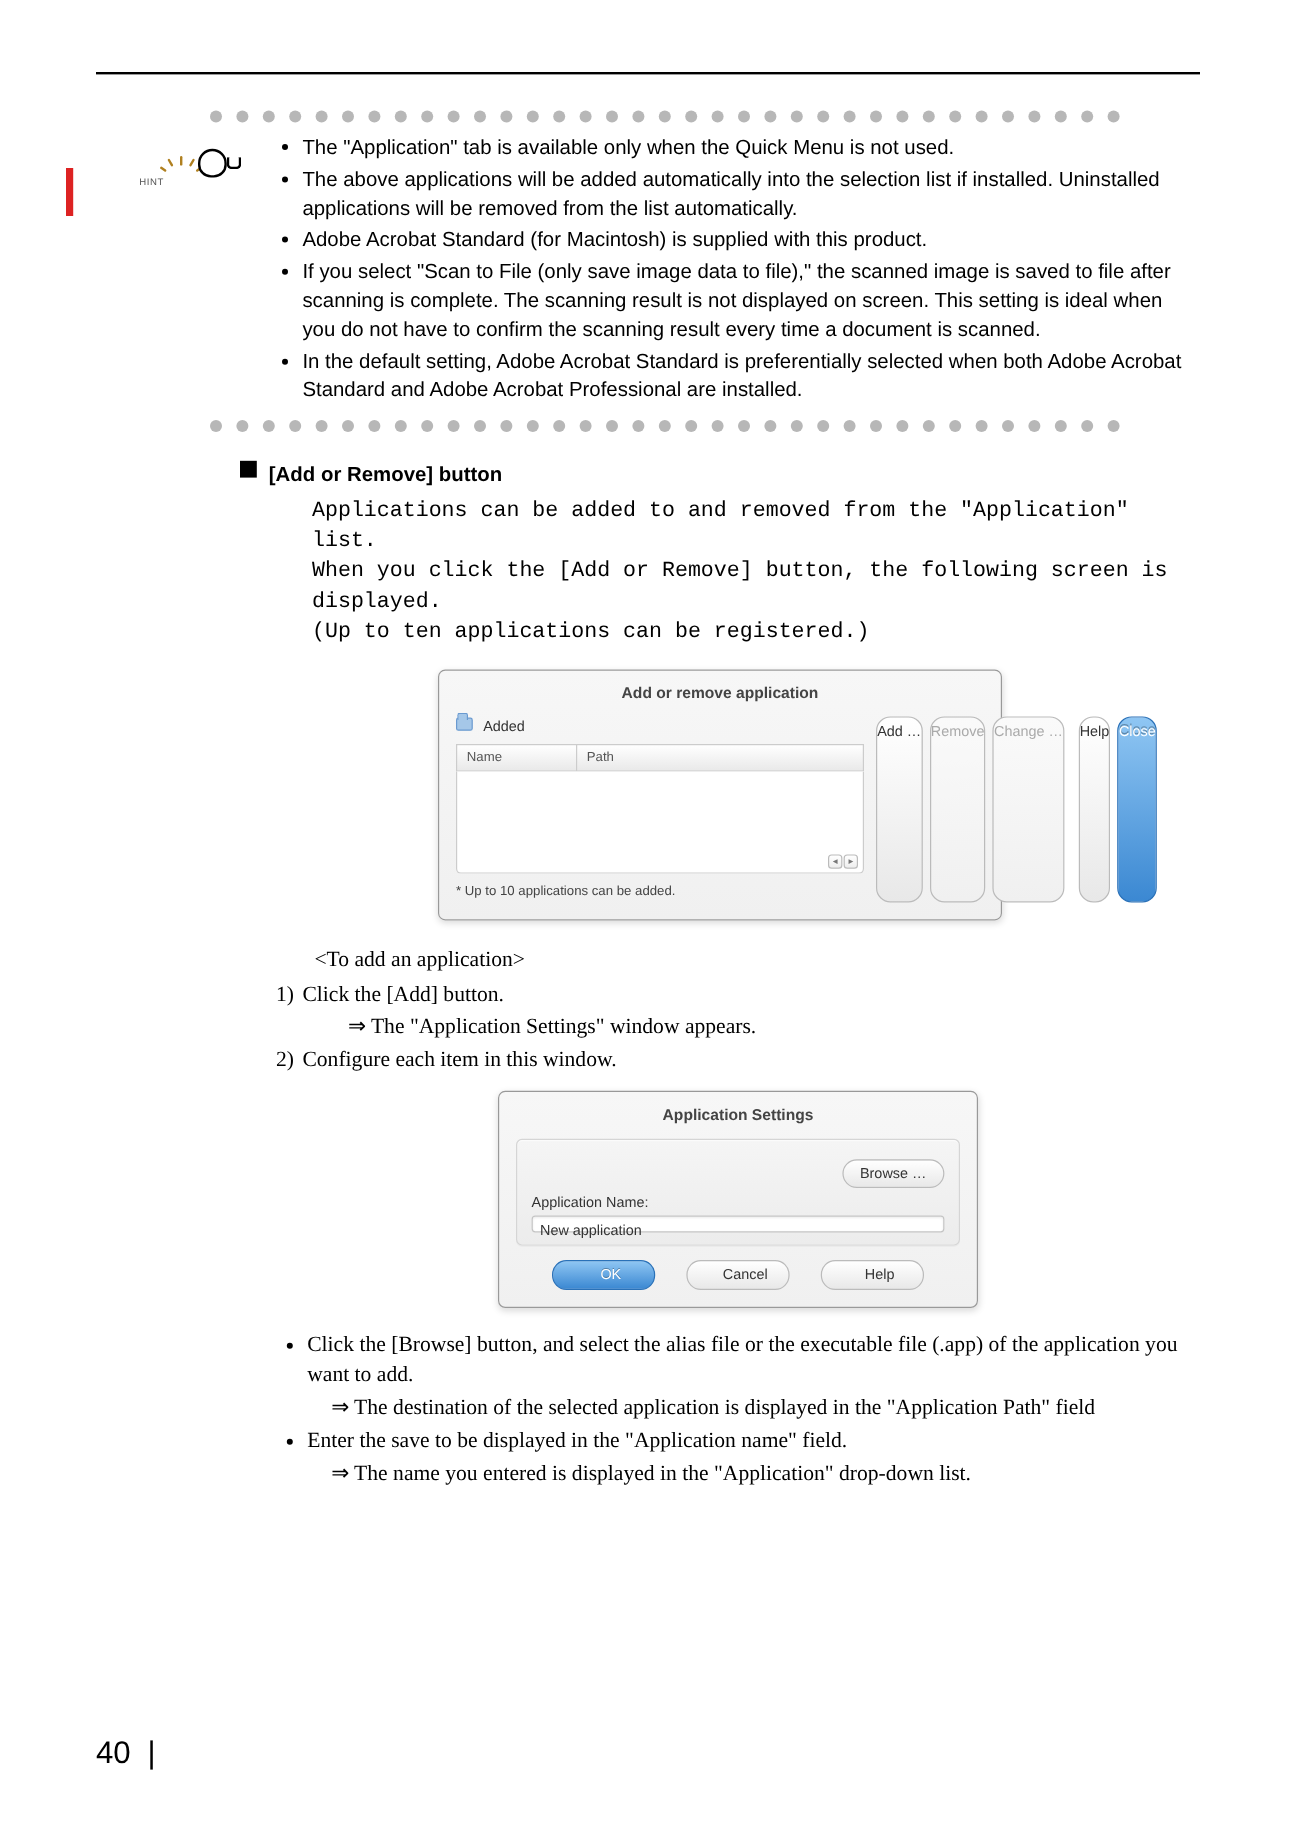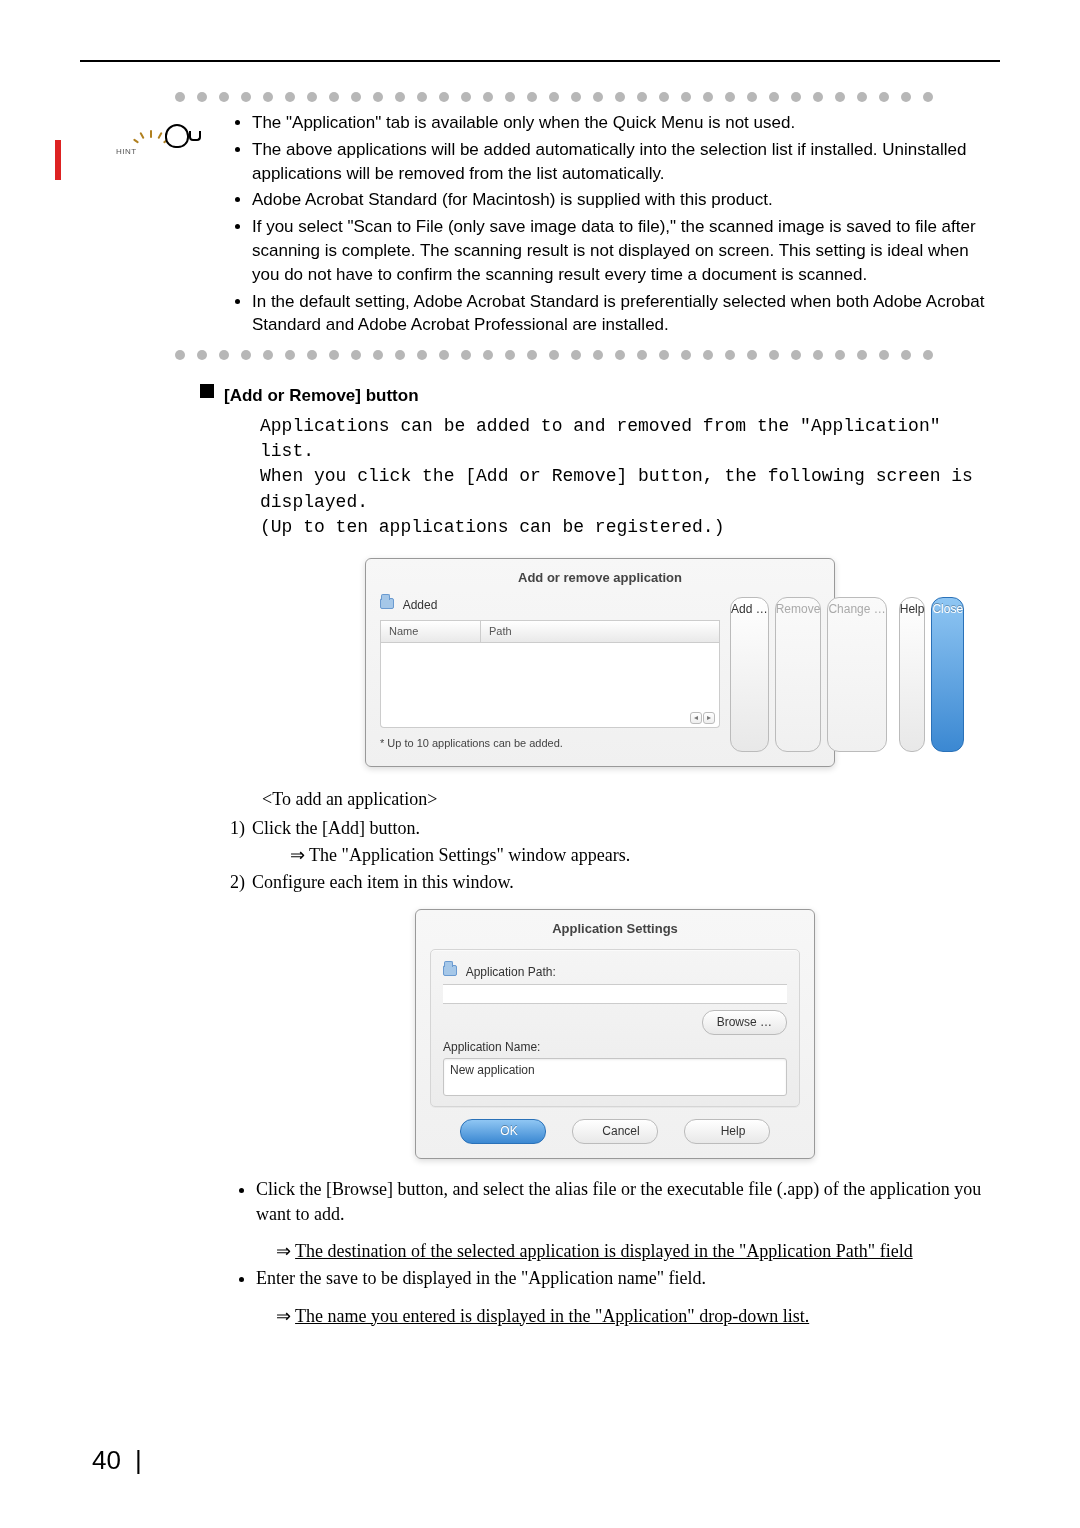--- a/index.html
+++ b/index.html
@@ -89,31 +89,31 @@
   .proc-subhead{margin-bottom:4px;margin-left:32px;}
   .steps{padding-left:22px;list-style:none;margin:0;}
   .steps li{margin:2px 0;}
   .steps .num{display:inline-block;width:22px;margin-left:-22px;}
   .arrow-line{margin-left:38px;margin-top:2px;}
   .arrow{font-family:Arial,sans-serif;display:inline-block;margin-right:4px;}
   
   .dlg2{width:400px;margin-left:auto;margin-right:auto;}
   .form-row{margin:4px 0;}
   .lbl{font-size:12px;color:#333;}
-  .textfield{width:100%;border:1px solid #c5c5c5;background:#fff;height:38px;border-radius:3px;margin-top:2px;box-shadow:inset 0 1px 2px rgba(0,0,0,.08);}
+  .textfield{width:100%;border:1px solid #c5c5c5;background:#fff;height:14px;border-radius:3px;margin-top:2px;box-shadow:inset 0 1px 2px rgba(0,0,0,.08);}
   .shaded{background:linear-gradient(#f5f5f5,#ececec);box-shadow:inset 0 1px 0 rgba(255,255,255,.6),0 1px 0 rgba(0,0,0,.04);}
   .path-field{height:20px;background:#fff;border-top:1px solid #ccc;border-bottom:1px solid #ccc;margin-top:4px;}
   .btn-row-right{text-align:right;margin:6px 0 2px 0;}
   .btn-row-center{display:flex;justify-content:center;gap:26px;margin-top:12px;}
   .btn-row-center .macbtn{width:86px;padding-left:12px;}
   .post-steps{margin-left:150px;margin-top:18px;font-family:'Times New Roman',Times,serif;font-size:18px;}
   .post-steps ul{list-style:disc;padding-left:26px;margin:0;}
   .post-steps li{margin:2px 0;}
-  .sub-arrow{margin-left:20px;margin-top:12px;text-decoration:underline;}
-  .page-number{position:absolute;left:92px;bottom:50px;font-size:26px;font-family:Arial,sans-serif;}
+  .sub-arrow{margin-left:20px;margin-top:2px;}
+  .page-number{position:absolute;left:80px;bottom:50px;font-size:26px;font-family:Arial,sans-serif;}
   .page-number .bar{display:inline-block;margin:0 14px;color:#000;}
 </style>
 </head>
 <body>
 
 <div class="page">
   <div class="top-rule"></div>
   <div class="red-bar"></div>
 
   <div class="dotrow">
@@ -262,25 +262,20 @@
     <ol class="steps">
       <li><span class="num">1)</span><span>Click the [Add] button.</span>
         <div class="arrow-line"><span class="arrow">⇒</span><span>The "Application Settings" window appears.</span></div>
       </li>
       <li><span class="num">2)</span><span>Configure each item in this window.</span></li>
     </ol>
 
     <div class="dlg dlg2" style="margin-top:14px;">
       <div class="title">Application Settings</div>
       <div class="shaded" style="border:1px solid #d5d5d5;border-radius:5px;padding:10px 12px 6px 12px;">
-        <div class="form-row">
-          <span class="folder-icon"></span>
-          <span class="lbl">Application Path:</span>
-          <div class="path-field"></div>
-        </div>
         <div class="btn-row-right">
           <span class="macbtn" style="display:inline-block;padding:3px 14px;">Browse …</span>
         </div>
         <div class="form-row">
           <div class="lbl">Application Name:</div>
           <div class="textfield" style="padding:3px 6px;font-size:12px;color:#333;">New application</div>
         </div>
       </div>
       <div class="btn-row-center">
         <div class="macbtn primary">OK</div>

